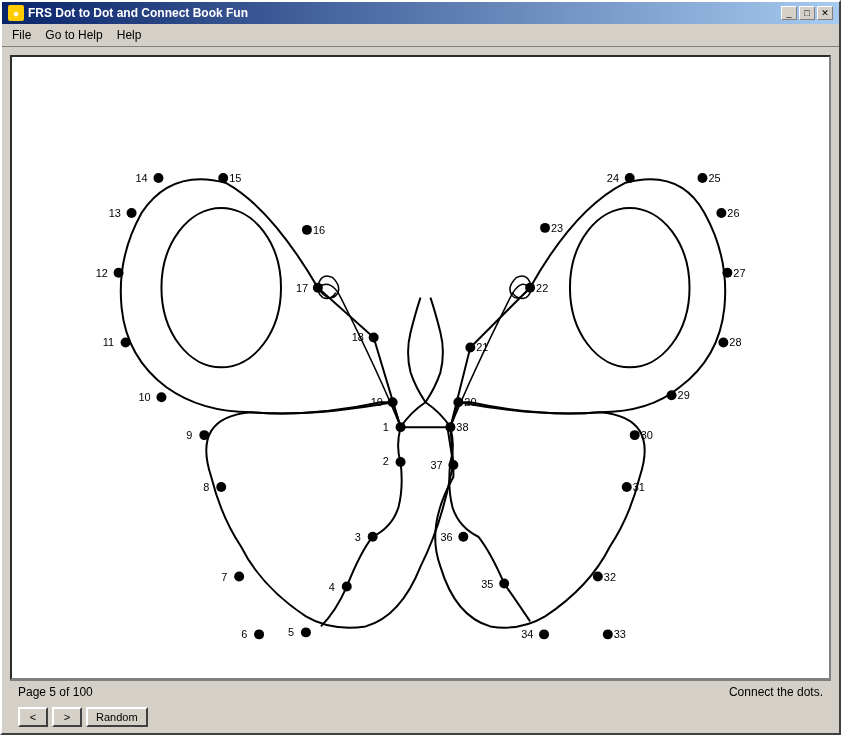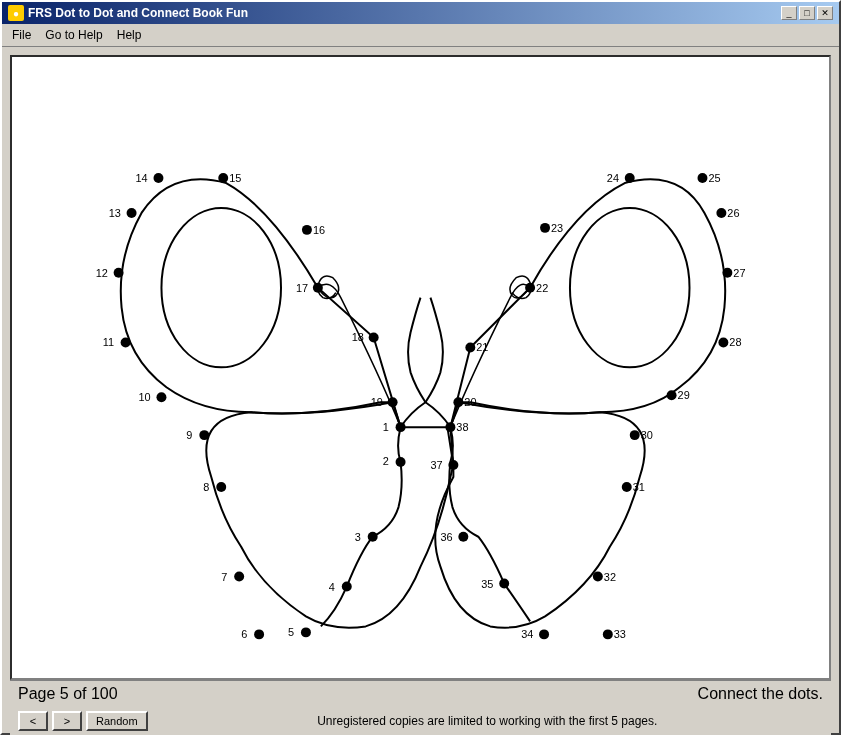--- a/index.html
+++ b/index.html
@@ -110,25 +110,25 @@
       background: #d4d0c8;
       padding: 4px 8px;
       display: flex;
       align-items: center;
       justify-content: space-between;
       flex-shrink: 0;
       border-top: 1px solid #808080;
     }
     
     .status-left {
-      font-size: 16px;
+      font-size: 12px;
     }
     
     .status-right {
-      font-size: 16px;
+      font-size: 12px;
     }
     
     .bottom-bar {
       background: #d4d0c8;
       padding: 4px 8px;
       display: flex;
       align-items: center;
       flex-shrink: 0;
     }
     
@@ -325,17 +325,16 @@
 
     <div class="status-bar">
       <span class="status-left">Page 5 of 100</span>
       <span class="status-right">Connect the dots.</span>
     </div>
 
     <div class="bottom-bar">
       <button class="nav-btn">&lt;</button>
       <button class="nav-btn">&gt;</button>
       <button class="nav-btn">Random</button>
-      <span class="unregistered-msg">Unregistered copies are limited to working with the first 5 pages.</span>
     </div>
 
   </div>
 </div>
 
 </body></html>

